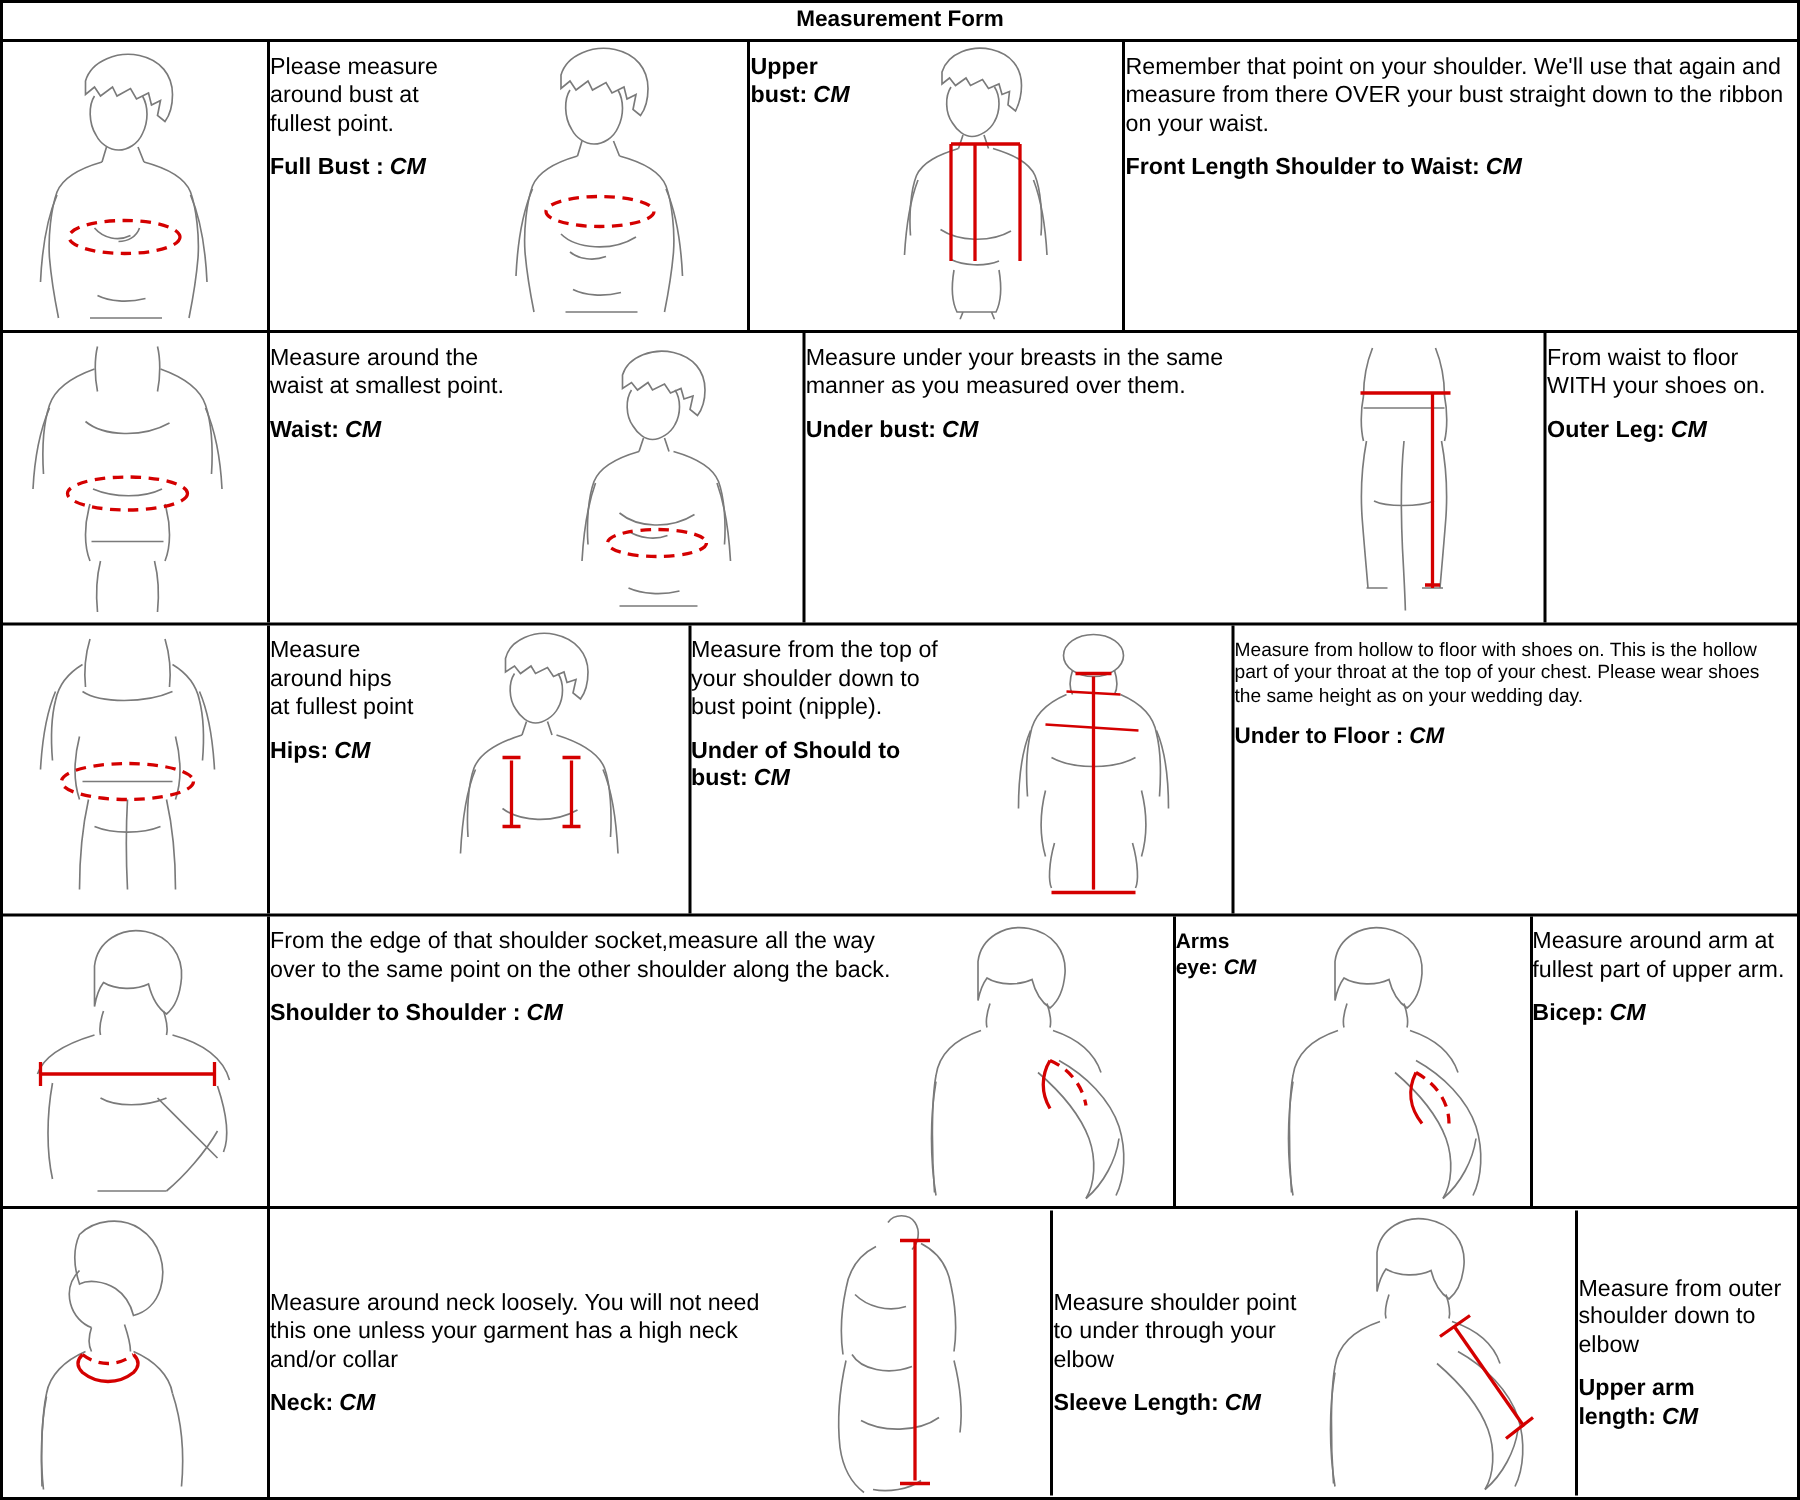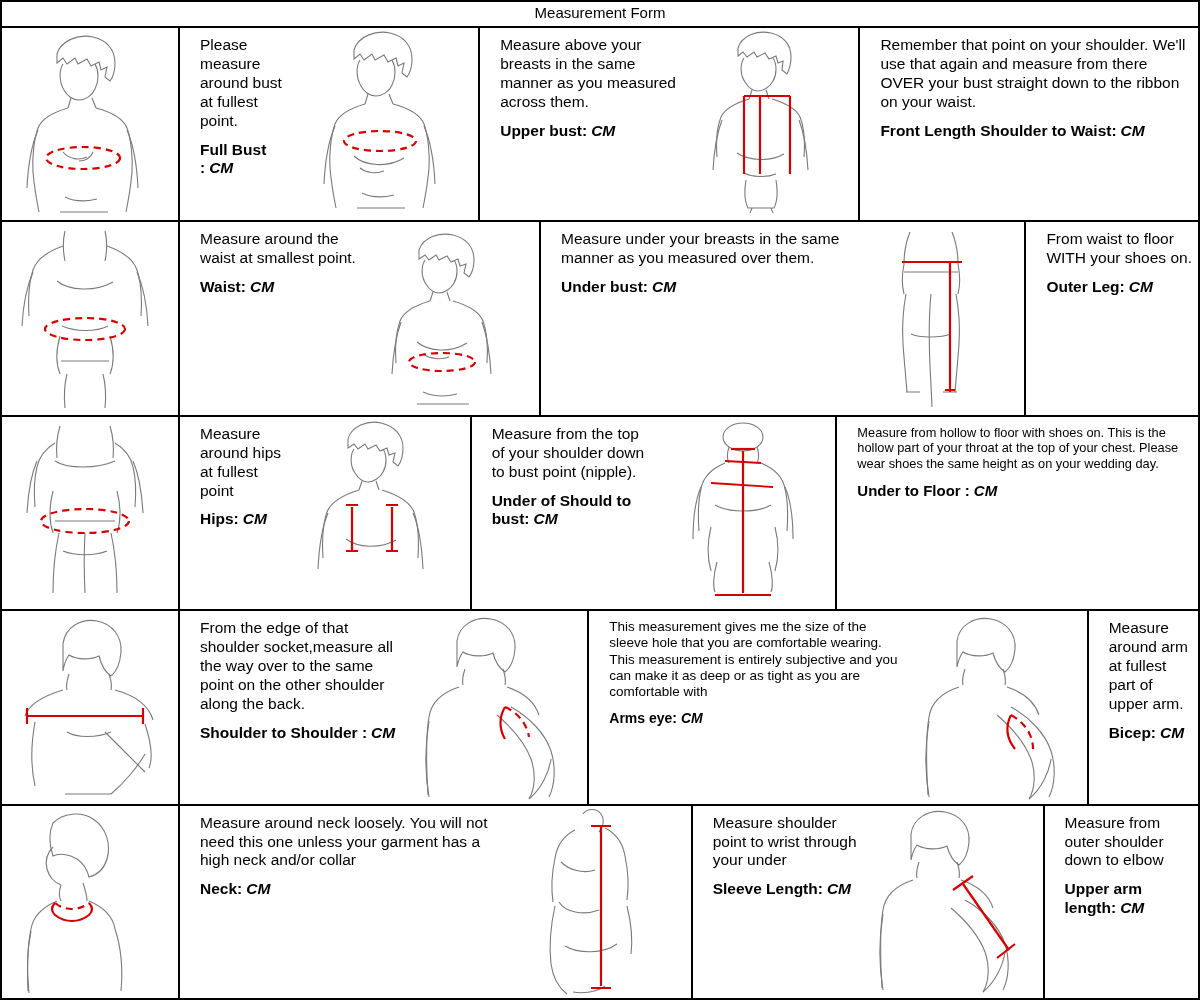--- a/index.html
+++ b/index.html
@@ -19,56 +19,56 @@
     height: 1000px;
     box-sizing: border-box;
     border: 2px solid #000;
     display: flex;
     flex-direction: column;
   }
   .title-bar {
     height: 24px;
     line-height: 22px;
     text-align: center;
-    font-weight: normal;
+    font-weight: bold;
     font-size: 15px;
     border-bottom: 2px solid #000;
     flex: 0 0 auto;
   }
   .grid {
     flex: 1 1 auto;
     display: flex;
     flex-direction: column;
   }
   .row {
     flex: 1 1 0;
     display: flex;
     border-bottom: 2px solid #000;
     min-height: 0;
   }
-  .row:last-child { border-bottom: none; }
+  .row:last-child { border-bottom: none; align-items: center; }
   .cell {
     border-right: 2px solid #000;
     box-sizing: border-box;
     position: relative;
     overflow: hidden;
     min-width: 0;
   }
   .cell:last-child { border-right: none; }
   .fig {
     flex: 0 0 178px;
     display: flex;
     align-items: center;
     justify-content: center;
     padding: 2px;
   }
   .fig2 { flex: 0 0 178px; }
   .txt {
     flex: 1 1 auto;
-    padding: 8px 6px 6px 20px;
+    padding: 8px 6px 6px 0;
     font-size: 15.5px;
     line-height: 1.22;
   }
   .txt.small { font-size: 13.5px; line-height: 1.2; }
   .txt.smaller { font-size: 12.8px; line-height: 1.22; }
   .txt p { margin: 0 0 10px 0; }
   .txt .label {
     font-weight: bold;
     margin: 0;
   }
@@ -116,21 +116,20 @@
           <path class="body-line" d="M66 66l-3 10M87 66l4 10"></path>
           <path class="body-line" d="M63 76c-14 4-26 10-30 20-4 11-6 30-5 44 1 12 4 30 6 40"></path>
           <path class="body-line" d="M91 76c15 4 27 10 31 20 4 11 6 30 5 44-1 12-4 30-6 40"></path>
           <path class="body-line" d="M33 98c-6 14-10 36-11 58M122 98c6 14 10 36 11 58"></path>
           <path class="body-line" d="M52 128c10 10 34 12 50 2M58 140c6 5 16 6 24 3"></path>
           <path class="body-line" d="M60 165c8 4 20 5 32 2M55 180h48"></path>
           <ellipse class="measure-dash" cx="78" cy="113" rx="36" ry="10"></ellipse>
         </svg>
       </div>
       <div class="txt">
-        <p>Measure above your breasts in the same manner as you measured across them.</p>
         <div class="label"><span>Upper bust:</span><span class="unit">CM</span></div>
       </div>
 
       <div class="cell fig2">
         <svg width="170" height="185" viewBox="0 0 170 185">
           <path class="hair" d="M56 20c4-13 20-18 33-15 13 3 20 12 20 24 0 8-2 13-4 17l-5-4 1-9-5 2-2-7-7 3-4-6-8 4-3-5-7 5-4-5-5 4z"></path>
           <path class="body-line" d="M62 30c-4 6-4 17 1 24 3 5 8 9 13 9s12-4 15-10c4-7 4-17 0-23"></path>
           <path class="body-line" d="M70 62l-3 9M84 62l3 9"></path>
           <path class="body-line" d="M67 71c-13 4-24 9-28 18-4 10-5 27-4 40M90 71c13 4 24 9 28 18 4 10 5 27 4 40"></path>
           <path class="body-line" d="M40 92c-5 13-8 32-9 50M117 92c5 13 8 32 9 50"></path>
@@ -288,21 +287,20 @@
           <path class="body-line" d="M48 76c-18 6-28 16-30 30-3 16-3 50-1 78M96 76c18 6 28 16 32 28"></path>
           <path class="body-line" d="M18 110c-4 24-4 52 0 76"></path>
           <path class="body-line" d="M100 96c18 10 34 26 40 44 5 16 4 34-2 46"></path>
           <path class="body-line" d="M86 104c14 12 28 28 34 44 5 14 4 30-2 40"></path>
           <path class="body-line" d="M118 188c12-10 20-26 22-40"></path>
           <path class="measure-dash" d="M94 96c14 6 22 18 24 30"></path>
           <path class="measure" d="M94 96c-6 10-6 22 0 32"></path>
         </svg>
       </div>
       <div class="txt small">
-        <p>This measurement gives me the size of the sleeve hole that you are comfortable wearing. This measurement is entirely subjective and you can make it as deep or as tight as you are comfortable with</p>
         <div class="label" style="font-size:14px"><span>Arms eye:</span><span class="unit">CM</span></div>
       </div>
 
       <div class="cell fig2">
         <svg width="170" height="190" viewBox="0 0 170 190">
           <path class="hair" d="M46 30c2-16 18-25 34-22 16 3 25 15 24 30-1 12-5 19-10 23-6-4-10-11-12-19-8 4-22 4-30-1-3 4-5 10-6 15z"></path>
           <path class="body-line" d="M54 58c-2 6-3 12-2 16M92 58c2 6 3 12 2 16"></path>
           <path class="body-line" d="M48 76c-18 6-28 16-30 30-3 16-3 50-1 78M96 76c18 6 28 16 32 28"></path>
           <path class="body-line" d="M18 110c-4 24-4 52 0 76"></path>
           <path class="body-line" d="M100 96c18 10 34 26 40 44 5 16 4 34-2 46"></path>
@@ -345,21 +343,21 @@
           <path class="body-line" d="M46 56c8 8 22 12 34 8"></path>
           <path class="body-line" d="M44 96c6 10 24 14 40 8"></path>
           <path class="body-line" d="M40 100c-4 18-6 40-4 58 2 14 8 24 16 30M112 100c4 16 6 32 4 48"></path>
           <path class="body-line" d="M50 140c14 8 38 8 52-2"></path>
           <path class="body-line" d="M58 186c10 2 24 0 32-6"></path>
           <path class="measure" d="M86 20v160"></path>
           <path class="measure" d="M76 20h20M76 182h20"></path>
         </svg>
       </div>
       <div class="txt">
-        <p>Measure shoulder point to wrist through your under</p>
+        <p>Measure shoulder point to under through your elbow</p>
         <div class="label"><span>Sleeve Length:</span><span class="unit">CM</span></div>
       </div>
 
       <div class="cell fig2">
         <svg width="170" height="190" viewBox="0 0 170 190">
           <path class="hair" d="M44 28c2-16 18-25 34-22 16 3 25 15 24 30-1 12-5 19-10 23-6-4-10-11-12-19-8 4-22 4-30-1-3 4-5 10-6 15z"></path>
           <path class="body-line" d="M52 56c-2 6-3 12-2 16M90 56c2 6 3 12 2 16"></path>
           <path class="body-line" d="M46 74c-18 6-28 16-30 30-3 16-3 50-1 78M94 74c18 6 28 16 32 28"></path>
           <path class="body-line" d="M16 108c-4 24-4 52 0 76"></path>
           <path class="body-line" d="M98 94c18 10 34 26 40 44 5 16 4 34-2 46"></path>

